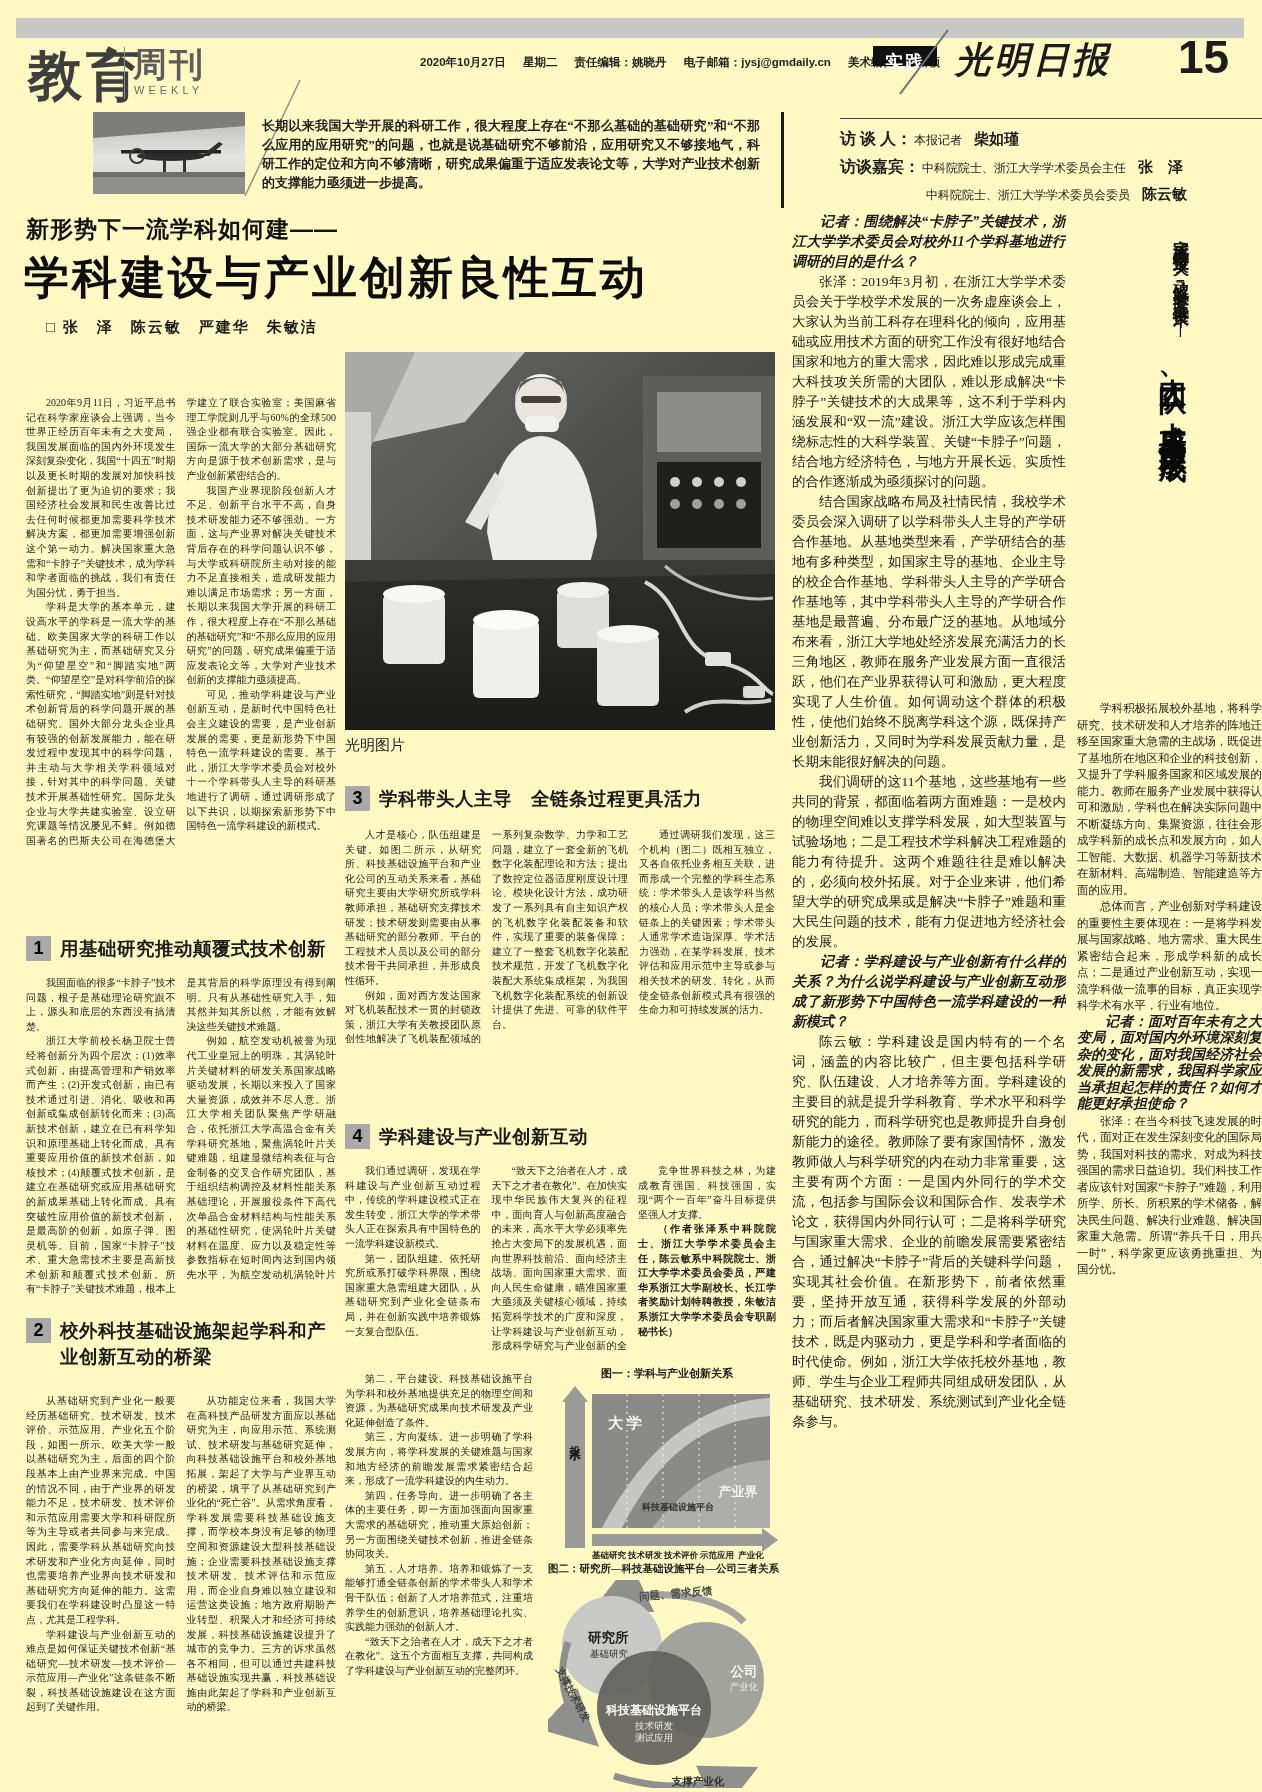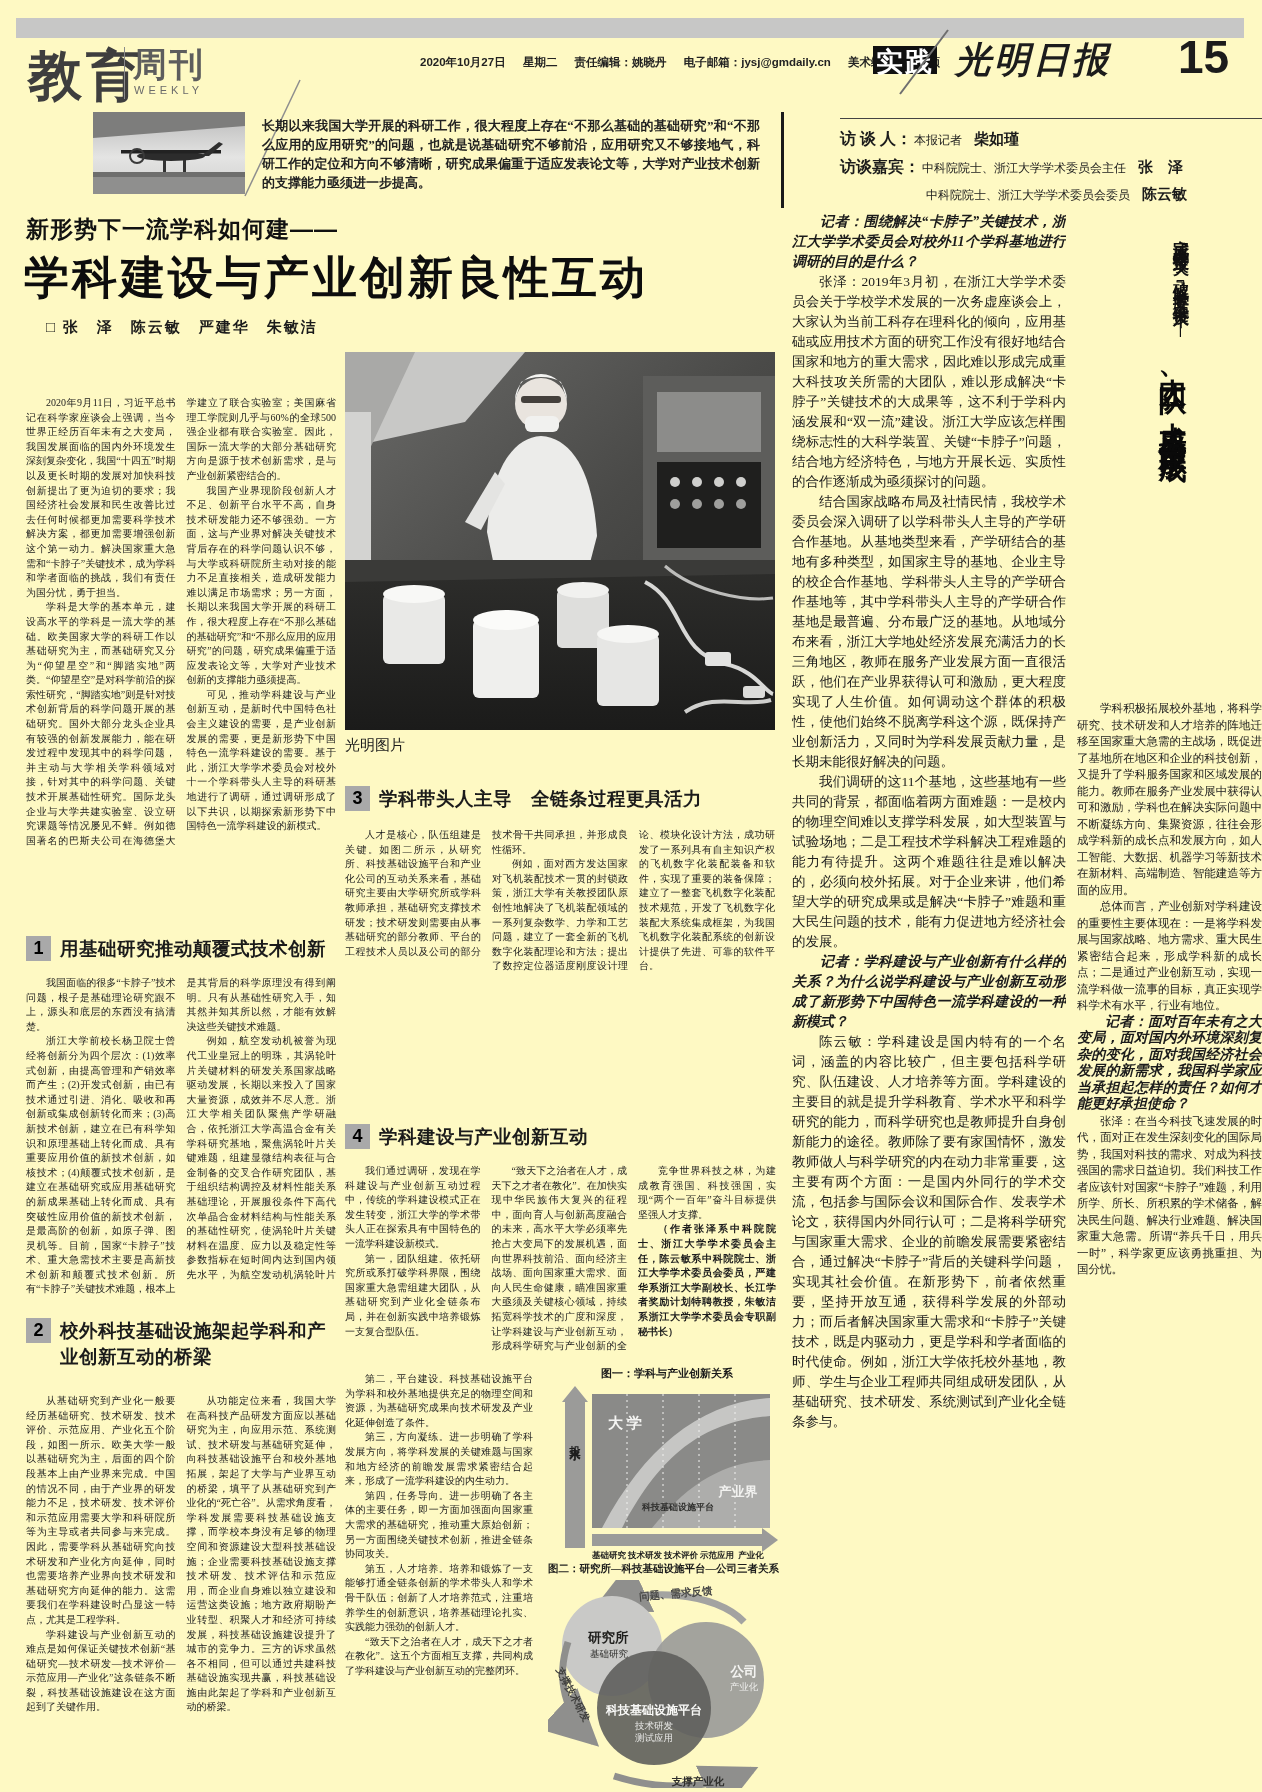--- a/index.html
+++ b/index.html
@@ -9,22 +9,22 @@
   
   .topbar{left:16px;top:18px;width:1228px;height:20px;background:#c7c7c6;}
   .logo-cn{left:28px;top:40px;font-size:54px;font-weight:bold;color:#3e3e3e;letter-spacing:4px;
            font-family:"Liberation Serif",serif;}
   .logo-rule{left:124px;top:47px;width:1px;height:52px;background:#8a8a8a;}
   .logo-sub{left:133px;top:42px;font-size:34px;font-weight:bold;color:#5d5d5d;letter-spacing:2px;}
   .logo-en{left:134px;top:84px;font-size:11px;color:#6b6b6b;letter-spacing:4px;font-family:"Liberation Sans",sans-serif;}
   .dateline{left:420px;top:55px;width:460px;font-size:11.5px;font-weight:bold;color:#222;
             font-family:"Liberation Sans",sans-serif;white-space:nowrap;}
   .dateline span{margin-right:14px;}
-  .shijian{left:873px;top:46px;width:64px;height:28px;background:#111;color:#fff;
-           font-size:27px;font-weight:bold;text-align:center;line-height:32px;letter-spacing:2px;}
+  .shijian{left:873px;top:46px;width:64px;height:20px;background:#111;color:#fff;
+           font-size:18px;font-weight:bold;text-align:center;line-height:32px;letter-spacing:2px;}
   .papername{left:955px;top:36px;font-size:36px;font-weight:bold;font-style:italic;color:#1c1c1c;
              letter-spacing:3px;font-family:"Liberation Serif",serif;}
   .pagenum{left:1178px;top:30px;font-size:46px;font-weight:bold;color:#1c1c1c;font-family:"Liberation Sans",sans-serif;}
   
   .intro-photo{left:93px;top:112px;width:152px;height:82px;}
   .intro-blurb{left:262px;top:116px;width:498px;font-size:13px;line-height:19px;font-weight:bold;
                text-align:justify;text-justify:inter-ideograph;word-break:break-all;color:#222;}
   .vdivider{left:781px;top:112px;width:3px;height:96px;background:#1a1a1a;}
   .credit-box{left:802px;top:118px;width:458px;margin-left:38px;}
   .credit-line{border-top:1px solid #444;margin-bottom:10px;}
@@ -224,20 +224,21 @@
   </svg>
   <div class="abs caption" style="left:345px;top:736px;width:430px;">光明图片</div>
 
   <div class="abs sec-head" style="left:345px;top:786px;width:430px;">
     <div class="sec-num">3</div>
     <div class="sec-title">学科带头人主导　全链条过程更具活力</div>
   </div>
   <div class="abs bodytext three-col" style="left:345px;top:828px;width:430px;height:284px;">
     <p>人才是核心，队伍组建是关键。如图二所示，从研究所、科技基础设施平台和产业化公司的互动关系来看，基础研究主要由大学研究所或学科教师承担，基础研究支撑技术研发；技术研发则需要由从事基础研究的部分教师、平台的工程技术人员以及公司的部分技术骨干共同承担，并形成良性循环。</p>
     <p>例如，面对西方发达国家对飞机装配技术一贯的封锁政策，浙江大学有关教授团队原创性地解决了飞机装配领域的一系列复杂数学、力学和工艺问题，建立了一套全新的飞机数字化装配理论和方法；提出了数控定位器适度刚度设计理论、模块化设计方法，成功研发了一系列具有自主知识产权的飞机数字化装配装备和软件，实现了重要的装备保障；建立了一整套飞机数字化装配技术规范，开发了飞机数字化装配大系统集成框架，为我国飞机数字化装配系统的创新设计提供了先进、可靠的软件平台。</p>
+    <p>通过调研我们发现，这三个机构（图二）既相互独立，又各自依托业务相互关联，进而形成一个完整的学科生态系统：学术带头人是该学科当然的核心人员；学术带头人是全链条上的关键因素；学术带头人通常学术造诣深厚、学术活力强劲，在某学科发展、技术评估和应用示范中主导或参与相关技术的研发、转化，从而使全链条创新模式具有很强的生命力和可持续发展的活力。</p>
   </div>
 
   <div class="abs sec-head" style="left:345px;top:1124px;width:430px;">
     <div class="sec-num">4</div>
     <div class="sec-title">学科建设与产业创新互动</div>
   </div>
   <div class="abs bodytext two-col" style="left:345px;top:1164px;width:282px;height:198px;">
     <p>我们通过调研，发现在学科建设与产业创新互动过程中，传统的学科建设模式正在发生转变，浙江大学的学术带头人正在探索具有中国特色的一流学科建设新模式。</p>
     <p>第一，团队组建。依托研究所或系打破学科界限，围绕国家重大急需组建大团队，从基础研究到产业化全链条布局，并在创新实践中培养锻炼一支复合型队伍。</p>
     <p>“致天下之治者在人才，成天下之才者在教化”。在加快实现中华民族伟大复兴的征程中，面向育人与创新高度融合的未来，高水平大学必须率先抢占大变局下的发展机遇，面向世界科技前沿、面向经济主战场、面向国家重大需求、面向人民生命健康，瞄准国家重大亟须及关键核心领域，持续拓宽科学技术的广度和深度，让学科建设与产业创新互动，形成科学研究与产业创新的全链条，使大学主动肩负起培育时代英才、打造国之重器的时代重任。</p>

